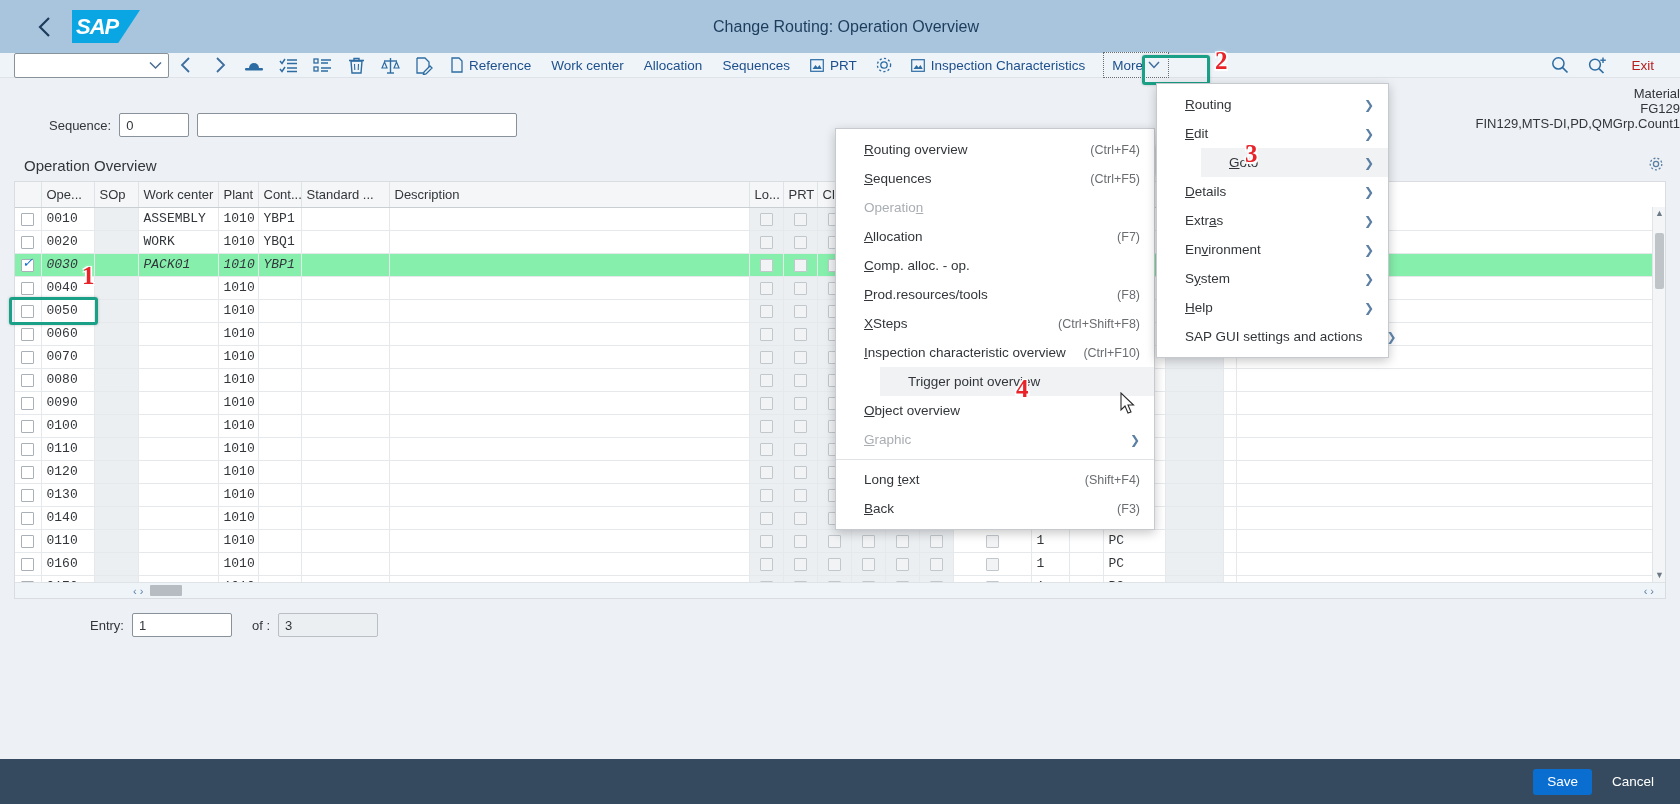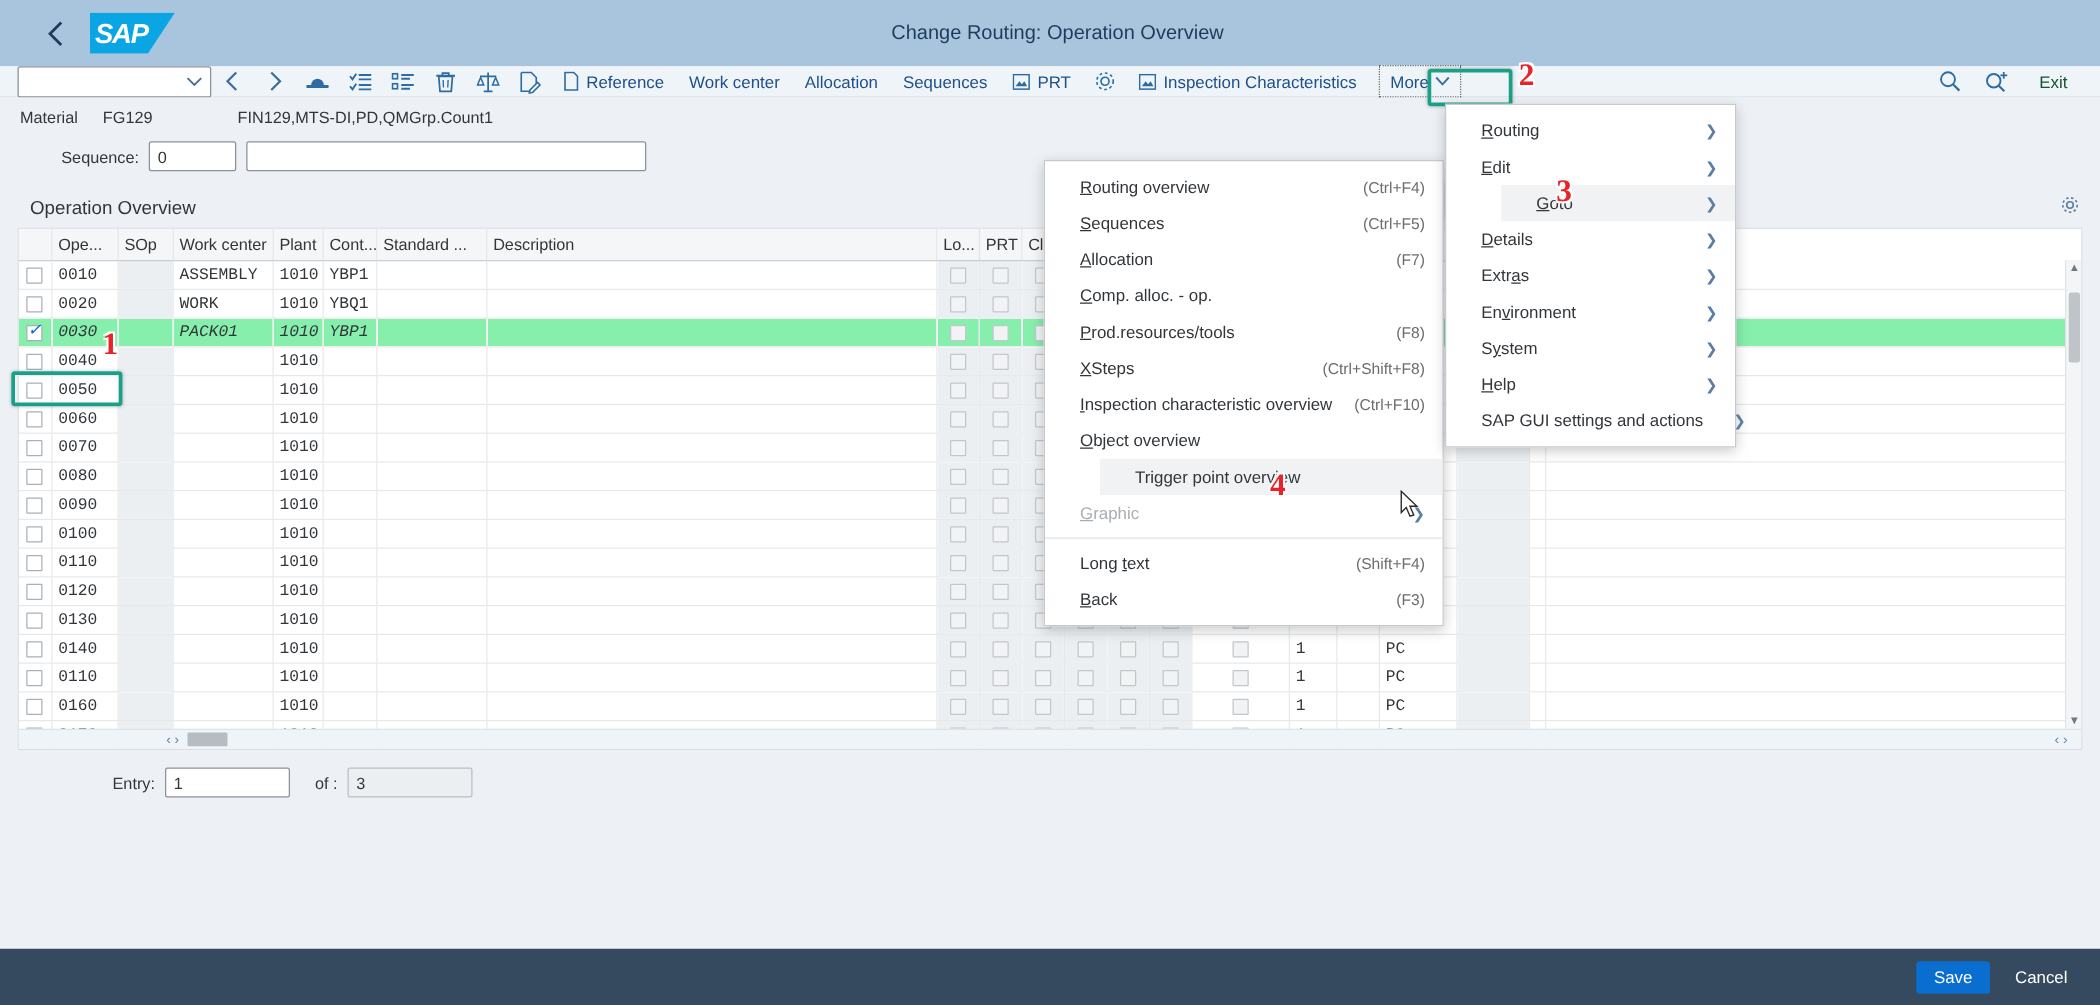--- a/index.html
+++ b/index.html
@@ -82,28 +82,28 @@
     font-weight: bold; font-family: "Liberation Serif", serif;
     text-shadow: 1.5px 1.5px 0 #fff, -1.5px 1.5px 0 #fff,
                  1.5px -1.5px 0 #fff, -1.5px -1.5px 0 #fff,
                  0 0 4px rgba(255,255,255,.9);
     pointer-events: none; z-index: 60;
   }
   .tb-right {
     margin-left: auto; display: flex; align-items: center; gap: 4px;
   }
   .tb-exit {
-    color: #14532d; padding: 0 12px; cursor: pointer; font-size: 13.5px;
+    color: #b91c1c; padding: 0 12px; cursor: pointer; font-size: 13.5px;
   }
 
   
   .content { background: #edf1f5; padding: 0; position: relative; }
   .mat-row {
-    display: flex; align-items: flex-start; height: 30px;
-    padding: 8px 0 0 16px; font-size: 13px; color: #32363a;
+    display: flex; align-items: flex-end; height: 30px;
+    padding: 8px 0 0 16px; font-size: 13px; color: #32363a; flex-direction: column;
   }
   .mat-row .lbl { color: #32363a; }
   .mat-row .val { margin-left: 20px; }
   .mat-row .desc { margin-left: 68px; }
 
   .seq-row {
     display: flex; align-items: center; height: 34px;
     padding-left: 49px; gap: 8px;
   }
   .seq-row .lbl { font-size: 13px; }
@@ -876,44 +876,47 @@
   <div class="menu" id="goto-menu">
     <div>
         <div class="menu-item">
           <span><span class="mnem">R</span>outing overview</span>
           <span class="sc">(Ctrl+F4)</span>
         </div>
         <div class="menu-item">
           <span><span class="mnem">S</span>equences</span>
           <span class="sc">(Ctrl+F5)</span>
         </div>
+        <div class="menu-item disabled">
+          <span>Operatio<span class="mnem">n</span></span>
+        </div>
         <div class="menu-item">
           <span><span class="mnem">A</span>llocation</span>
           <span class="sc">(F7)</span>
         </div>
         <div class="menu-item">
           <span><span class="mnem">C</span>omp. alloc. - op.</span>
         </div>
         <div class="menu-item">
           <span><span class="mnem">P</span>rod.resources/tools</span>
           <span class="sc">(F8)</span>
         </div>
         <div class="menu-item">
           <span><span class="mnem">X</span>Steps</span>
           <span class="sc">(Ctrl+Shift+F8)</span>
         </div>
         <div class="menu-item">
           <span><span class="mnem">I</span>nspection characteristic overview</span>
           <span class="sc tight">(Ctrl+F10)</span>
         </div>
-        <div class="menu-item">
-          <span><span class="mnem">O</span>bject overview</span>
-        </div>
         <div class="menu-item hovered">
           <span>Tri<span class="mnem">g</span>ger point overview</span>
+        </div>
+        <div class="menu-item">
+          <span><span class="mnem">O</span>bject overview</span>
         </div>
         <div class="menu-item disabled">
           <span><span class="mnem">G</span>raphic</span>
           <span class="arr">❯</span>
         </div>
         <div class="menu-sep"></div>
         <div class="menu-item">
           <span>Long <span class="mnem">t</span>ext</span>
           <span class="sc">(Shift+F4)</span>
         </div>

